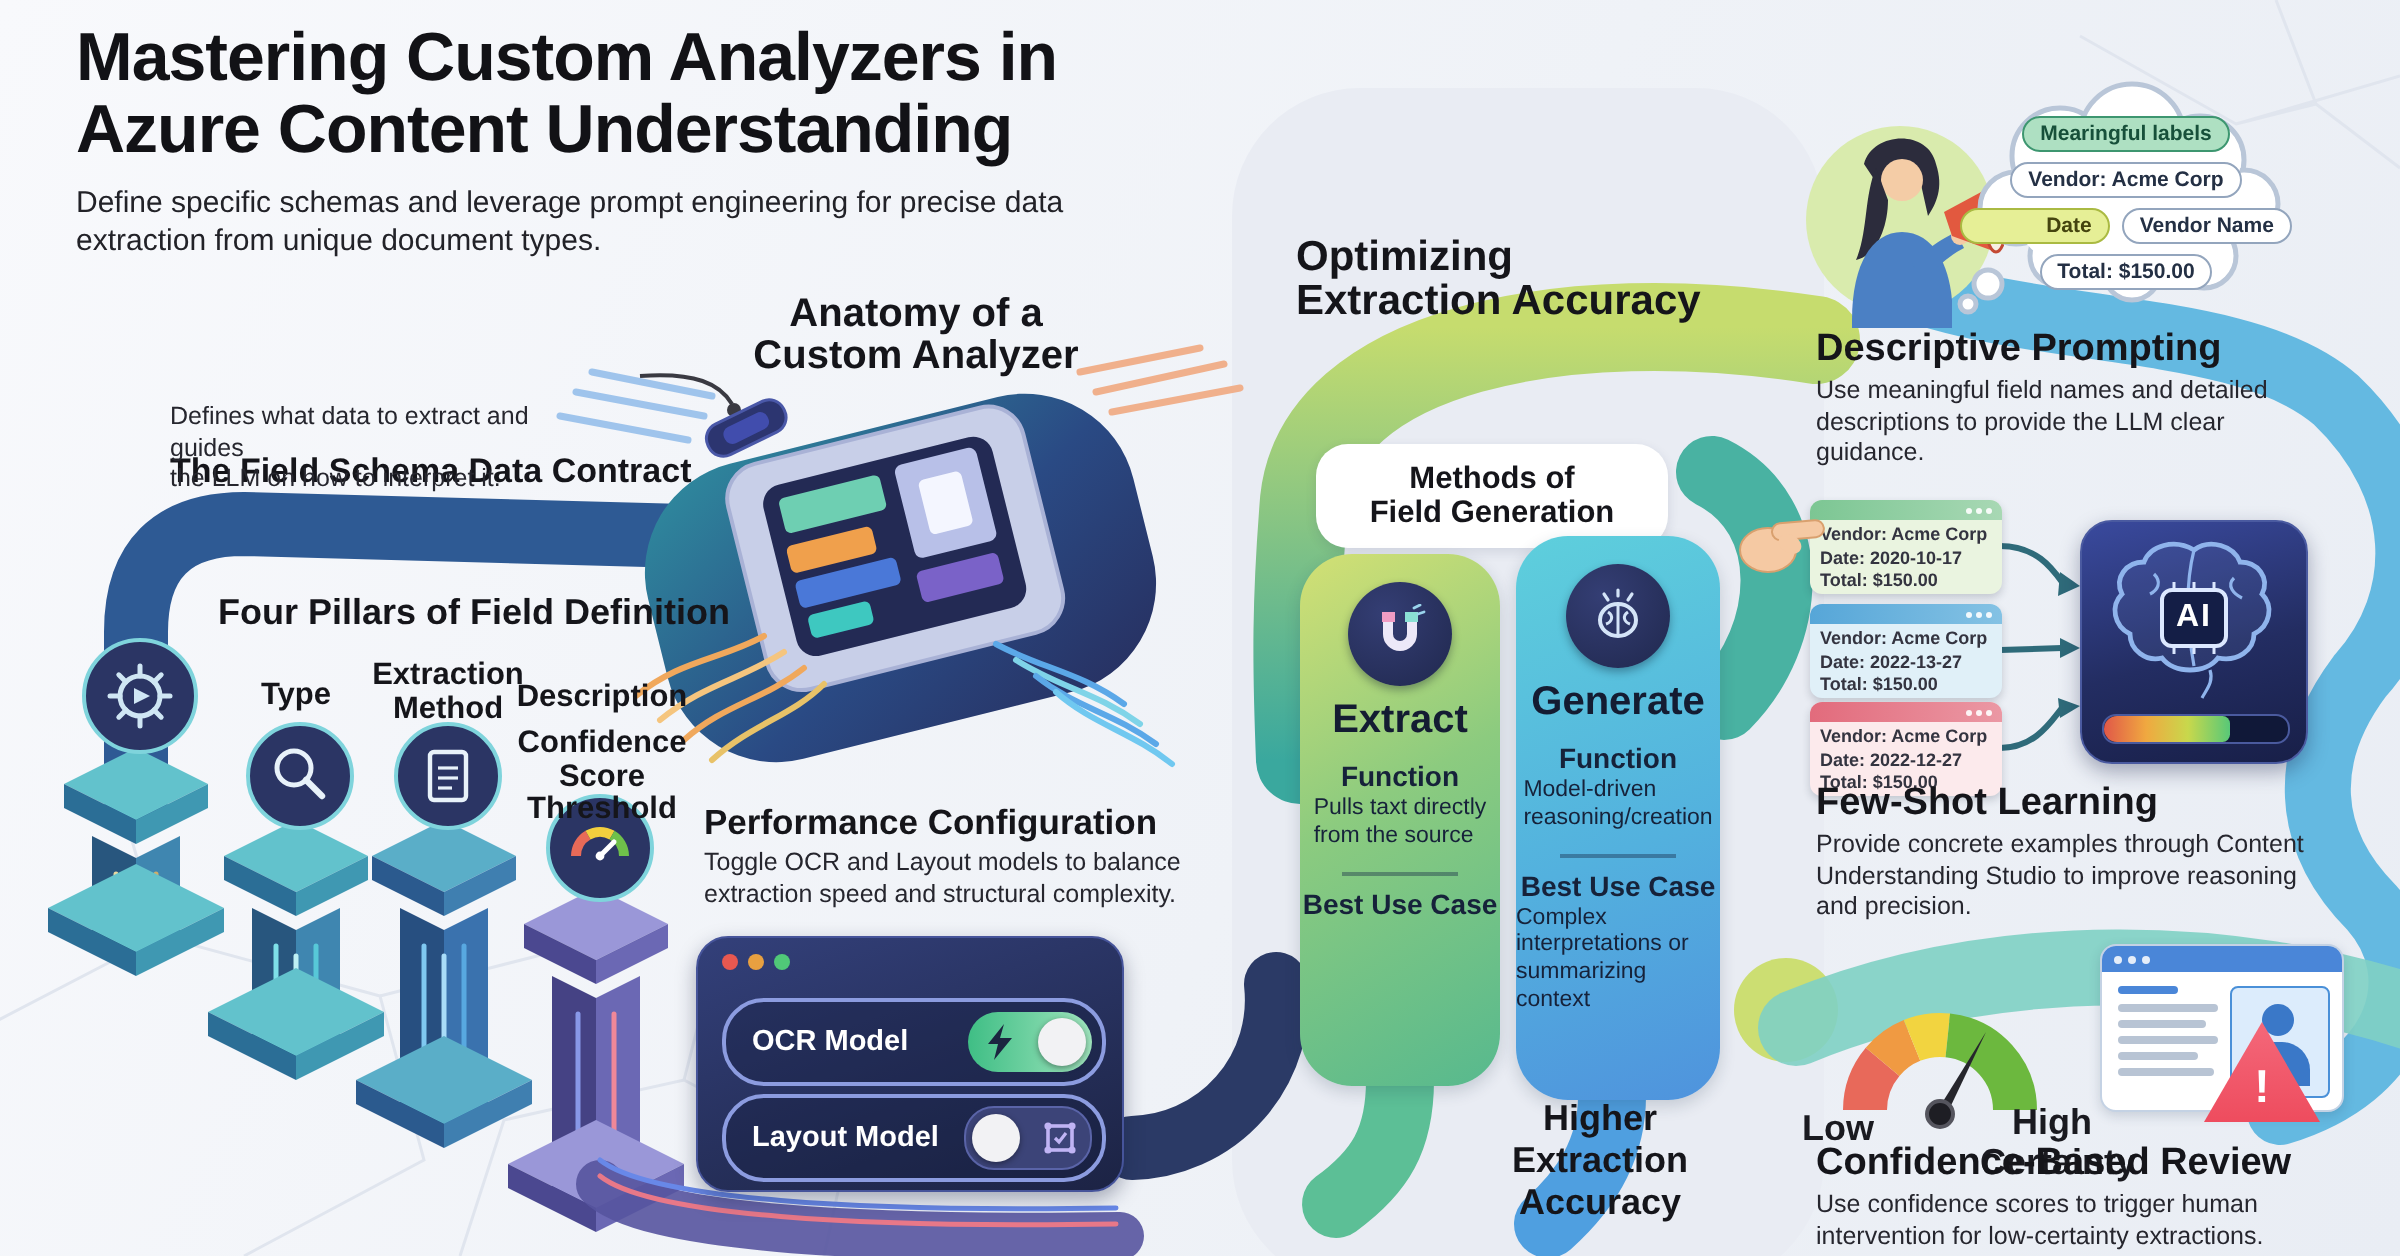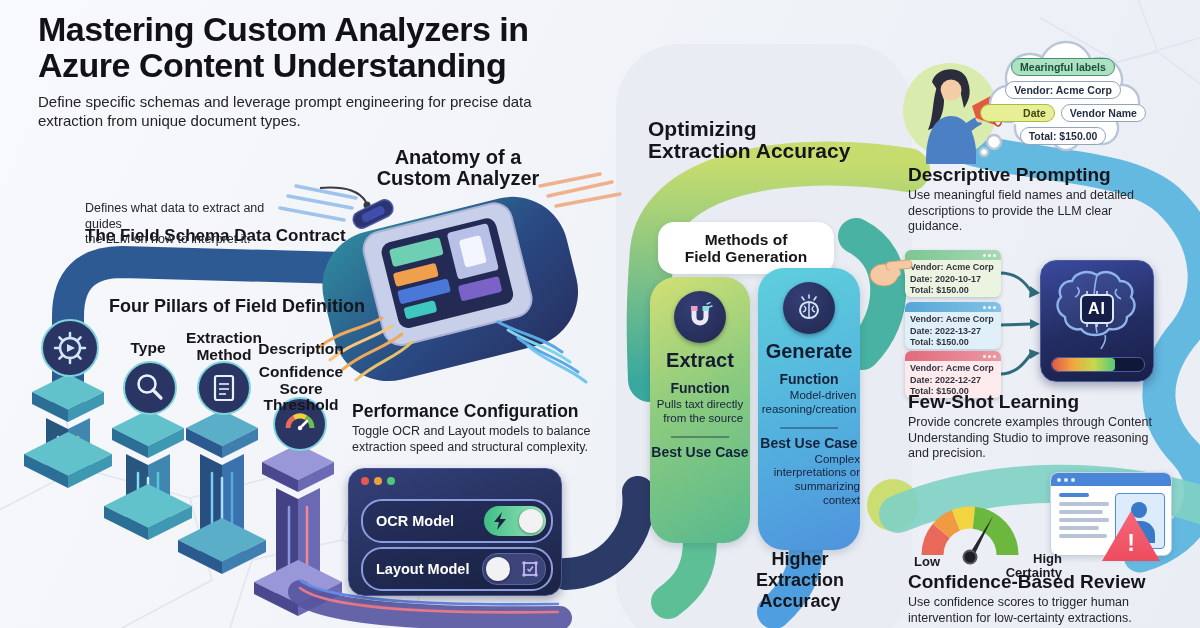--- a/index.html
+++ b/index.html
@@ -19,21 +19,21 @@
   .anatomy-title{left:368px;top:147px;width:180px;font-size:20px;text-align:center;}
   .pillars-title{left:92px;top:297px;width:290px;font-size:18px;text-align:center;}
   .pillar-label{position:absolute;font-weight:bold;color:#15151a;font-size:15.5px;line-height:1.08;text-align:center;white-space:pre-line;z-index:2;}
   .perf-title{left:352px;top:402px;font-size:17.5px;}
   .perf-desc{left:352px;top:424px;width:240px;}
   .opt-title{left:648px;top:118px;width:220px;font-size:21px;}
   .methods-panel{position:absolute;left:658px;top:222px;width:176px;height:52px;background:#fff;border-radius:16px;
     box-shadow:0 2px 6px rgba(30,40,80,.12);display:flex;align-items:center;justify-content:center;z-index:2;}
   .methods-title{font-weight:bold;font-size:15.5px;color:#15151a;text-align:center;line-height:1.12;white-space:pre-line;}
   .col{position:absolute;border-radius:26px;z-index:2;display:flex;flex-direction:column;align-items:center;
-    box-shadow:0 3px 8px rgba(30,50,70,.18);color:#16223a;text-align:right;}
+    box-shadow:0 3px 8px rgba(30,50,70,.18);color:#16223a;text-align:left;}
   .col-extract{left:650px;top:277px;width:100px;height:266px;background:linear-gradient(150deg,#d3e074 0%,#8ccb7f 45%,#57b98e 100%);}
   .col-generate{left:758px;top:268px;width:102px;height:282px;background:linear-gradient(160deg,#5ecfdc 0%,#53b1de 55%,#4f93dd 100%);}
   .col-icon{width:52px;height:52px;border-radius:50%;background:radial-gradient(circle at 35% 30%,#343e74,#20284e);
     margin-top:14px;display:flex;align-items:center;justify-content:center;box-shadow:0 2px 4px rgba(10,20,40,.35);}
   .col-name{font-size:20px;font-weight:bold;margin-top:6px;color:#141c32;}
   .col-sub{font-size:14px;font-weight:bold;margin-top:8px;}
   .col-text{font-size:11.5px;line-height:1.2;margin-top:2px;white-space:pre-line;}
   .col-div{width:58px;height:2px;background:rgba(22,40,70,.4);margin:10px auto 6px;}
   .outcome-label{left:735px;top:549px;width:130px;font-size:18px;text-align:center;line-height:1.18;}
   .right-title{font-size:19px;}
@@ -64,21 +64,21 @@
   .pill-yellow{background:#e6ef96;border:1.5px solid #aaba42;color:#45440f;padding-left:42px;}
   .ex-card{position:absolute;left:905px;width:96px;height:47px;border-radius:6px;z-index:2;box-shadow:0 2px 4px rgba(30,40,60,.2);}
   .ex-head{height:10px;border-radius:6px 6px 0 0;display:flex;align-items:center;justify-content:flex-end;gap:2px;padding-right:5px;}
   .ex-dot{width:3px;height:3px;border-radius:50%;background:rgba(255,255,255,.9);}
   .ex-body{padding:2px 5px;font-size:9px;font-weight:bold;color:#343440;line-height:1.3;}
   .ai-panel{position:absolute;left:1040px;top:260px;width:112px;height:120px;border-radius:16px;z-index:2;
     background:linear-gradient(165deg,#3a4a9e 0%,#232d62 55%,#181f48 100%);border:1px solid #4a5aa0;box-shadow:0 4px 10px rgba(20,30,70,.35);}
   .ai-label{position:absolute;left:0;top:39px;width:100%;text-align:center;color:#fff;font-weight:bold;font-size:16px;letter-spacing:1px;}
   .ai-bar{position:absolute;left:10px;top:96px;width:92px;height:13px;border-radius:7px;background:#101838;border:1px solid #4a5a9e;}
   .ai-fill{width:68%;height:100%;border-radius:7px 4px 4px 7px;background:linear-gradient(90deg,#e05848,#f0a840,#c8d84c,#58c878);}
-  .gauge-lbl{position:absolute;font-weight:bold;color:#1a1a20;font-size:13px;text-align:right;line-height:1.1;white-space:pre-line;z-index:2;}
+  .gauge-lbl{position:absolute;font-weight:bold;color:#1a1a20;font-size:18px;text-align:center;line-height:1.1;white-space:pre-line;z-index:2;}
   .browser{position:absolute;left:1050px;top:472px;width:120px;height:82px;background:#fff;border-radius:8px;z-index:1;
     border:1px solid #c4d2e4;box-shadow:0 2px 6px rgba(40,60,90,.18);}
   .br-head{height:13px;background:#4a86d8;border-radius:7px 7px 0 0;display:flex;align-items:center;gap:3px;padding-left:6px;}
   .br-dot{width:4px;height:4px;border-radius:50%;background:rgba(255,255,255,.85);}
   .br-line{position:absolute;left:8px;height:4px;border-radius:2px;background:#b8c4d4;}
   .avatar-box{position:absolute;left:64px;top:20px;width:48px;height:54px;background:#dcecfc;border:1.5px solid #4a90d8;border-radius:4px;}
   .av-head{position:absolute;left:15px;top:8px;width:16px;height:16px;border-radius:50%;background:#3a78c8;}
   .av-body{position:absolute;left:7px;top:27px;width:32px;height:22px;border-radius:14px 14px 0 0;background:#3a78c8;}
   .warn{position:absolute;left:1102px;top:511px;width:58px;height:50px;z-index:2;
     clip-path:polygon(50% 0,100% 100%,0 100%);background:linear-gradient(180deg,#f4687a,#ee4c5e);

